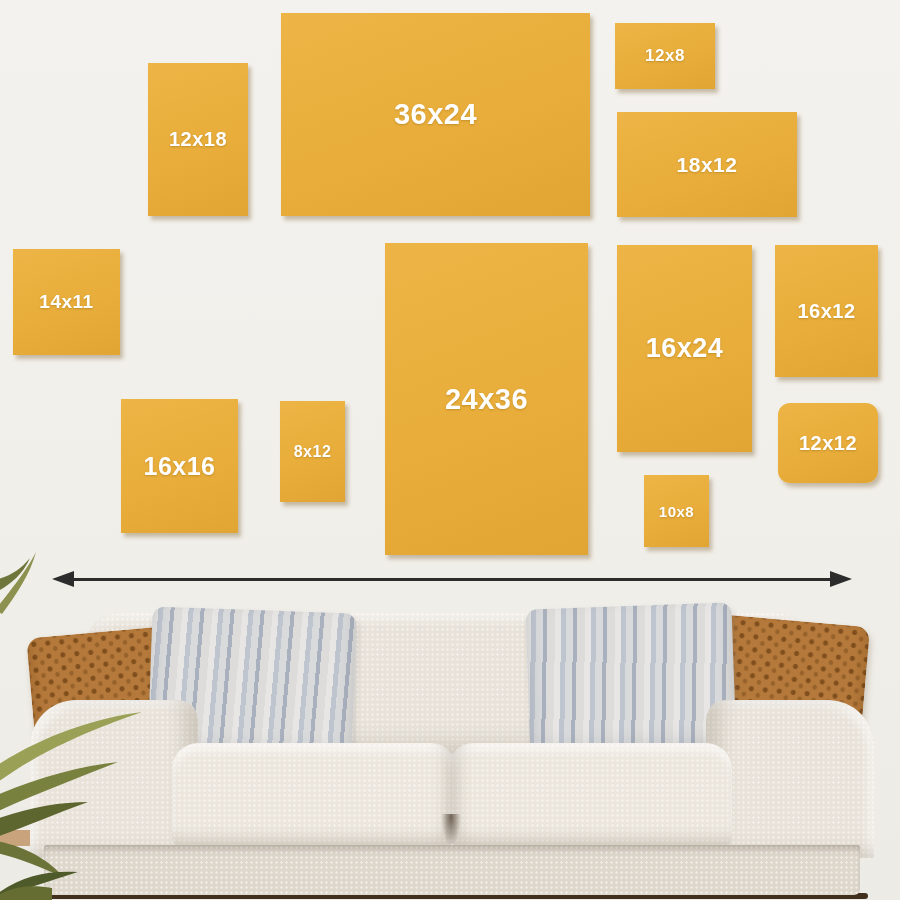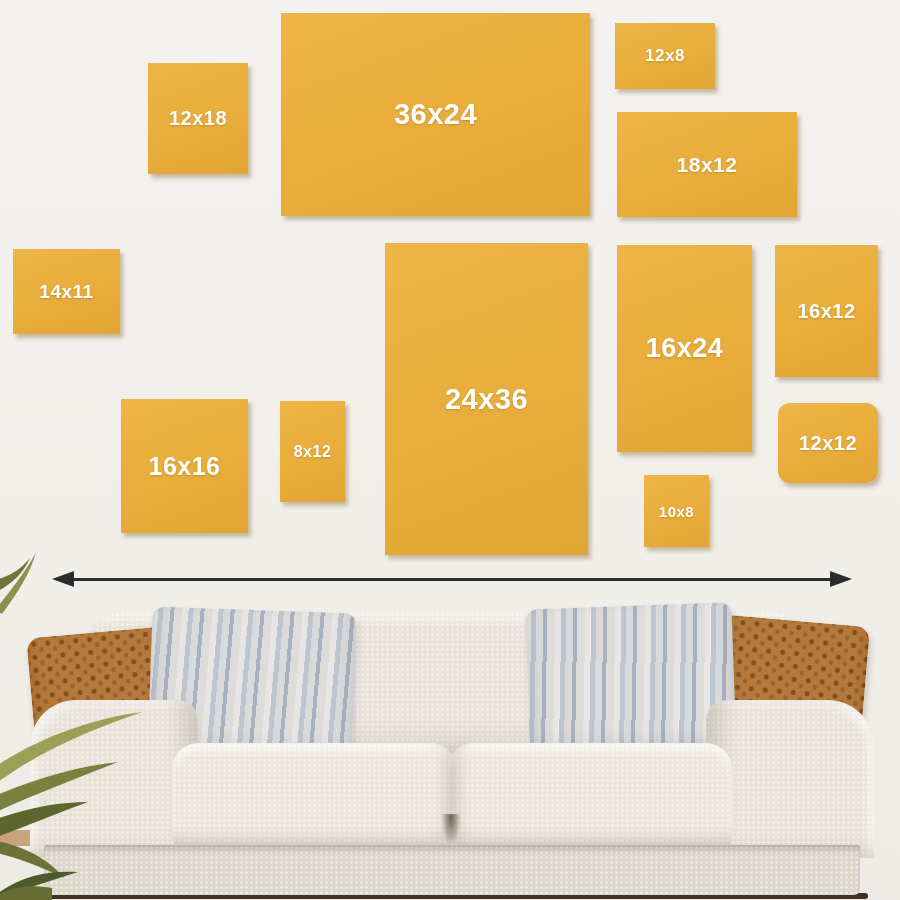--- a/index.html
+++ b/index.html
@@ -10,30 +10,30 @@
   }
 
   
   .frame{
     position:absolute;display:flex;align-items:center;justify-content:center;
     background:linear-gradient(160deg,#edb546 0%,#e8ad3a 55%,#e1a533 100%);
     color:#fff;font-weight:bold;letter-spacing:.5px;
     box-shadow:3px 4px 4px rgba(125,98,50,.38);
     text-shadow:0 1px 2px rgba(160,115,30,.5);
   }
-  .f1 {left:148px;top:63px; width:100px;height:111px;font-size:20px;}
+  .f1 {left:148px;top:63px; width:100px;height:153px;font-size:20px;}
   .f2 {left:281px;top:13px; width:309px;height:203px;font-size:29px;}
   .f3 {left:615px;top:23px; width:100px;height:66px; font-size:17px;}
   .f4 {left:617px;top:112px;width:180px;height:105px;font-size:21px;}
-  .f5 {left:13px; top:249px;width:107px;height:85px;font-size:19px;}
+  .f5 {left:13px; top:249px;width:107px;height:106px;font-size:19px;}
   .f6 {left:148px;top:248px;width:204px;height:131px;font-size:27px;}
   .f7 {left:385px;top:243px;width:203px;height:312px;font-size:29px;}
   .f8 {left:617px;top:245px;width:135px;height:207px;font-size:27px;}
   .f9 {left:775px;top:245px;width:103px;height:132px;font-size:20px;}
-  .f10{left:121px;top:399px;width:127px;height:134px;font-size:25px;}
+  .f10{left:121px;top:399px;width:117px;height:134px;font-size:25px;}
   .f11{left:280px;top:401px;width:65px; height:101px;font-size:16px;}
   .f12{left:644px;top:475px;width:65px; height:72px; font-size:15px;}
   .f13{left:778px;top:403px;width:100px;height:80px;font-size:20px;border-radius:12px;}
 
   
   .arrow-line{position:absolute;left:64px;top:578px;width:780px;height:3px;
     background:#2c2c2c;border-radius:2px;z-index:6;}
   .arrowhead{position:absolute;width:0;height:0;z-index:6;}
   .arrowhead.left{left:52px;top:571px;
     border-top:8px solid transparent;border-bottom:8px solid transparent;

